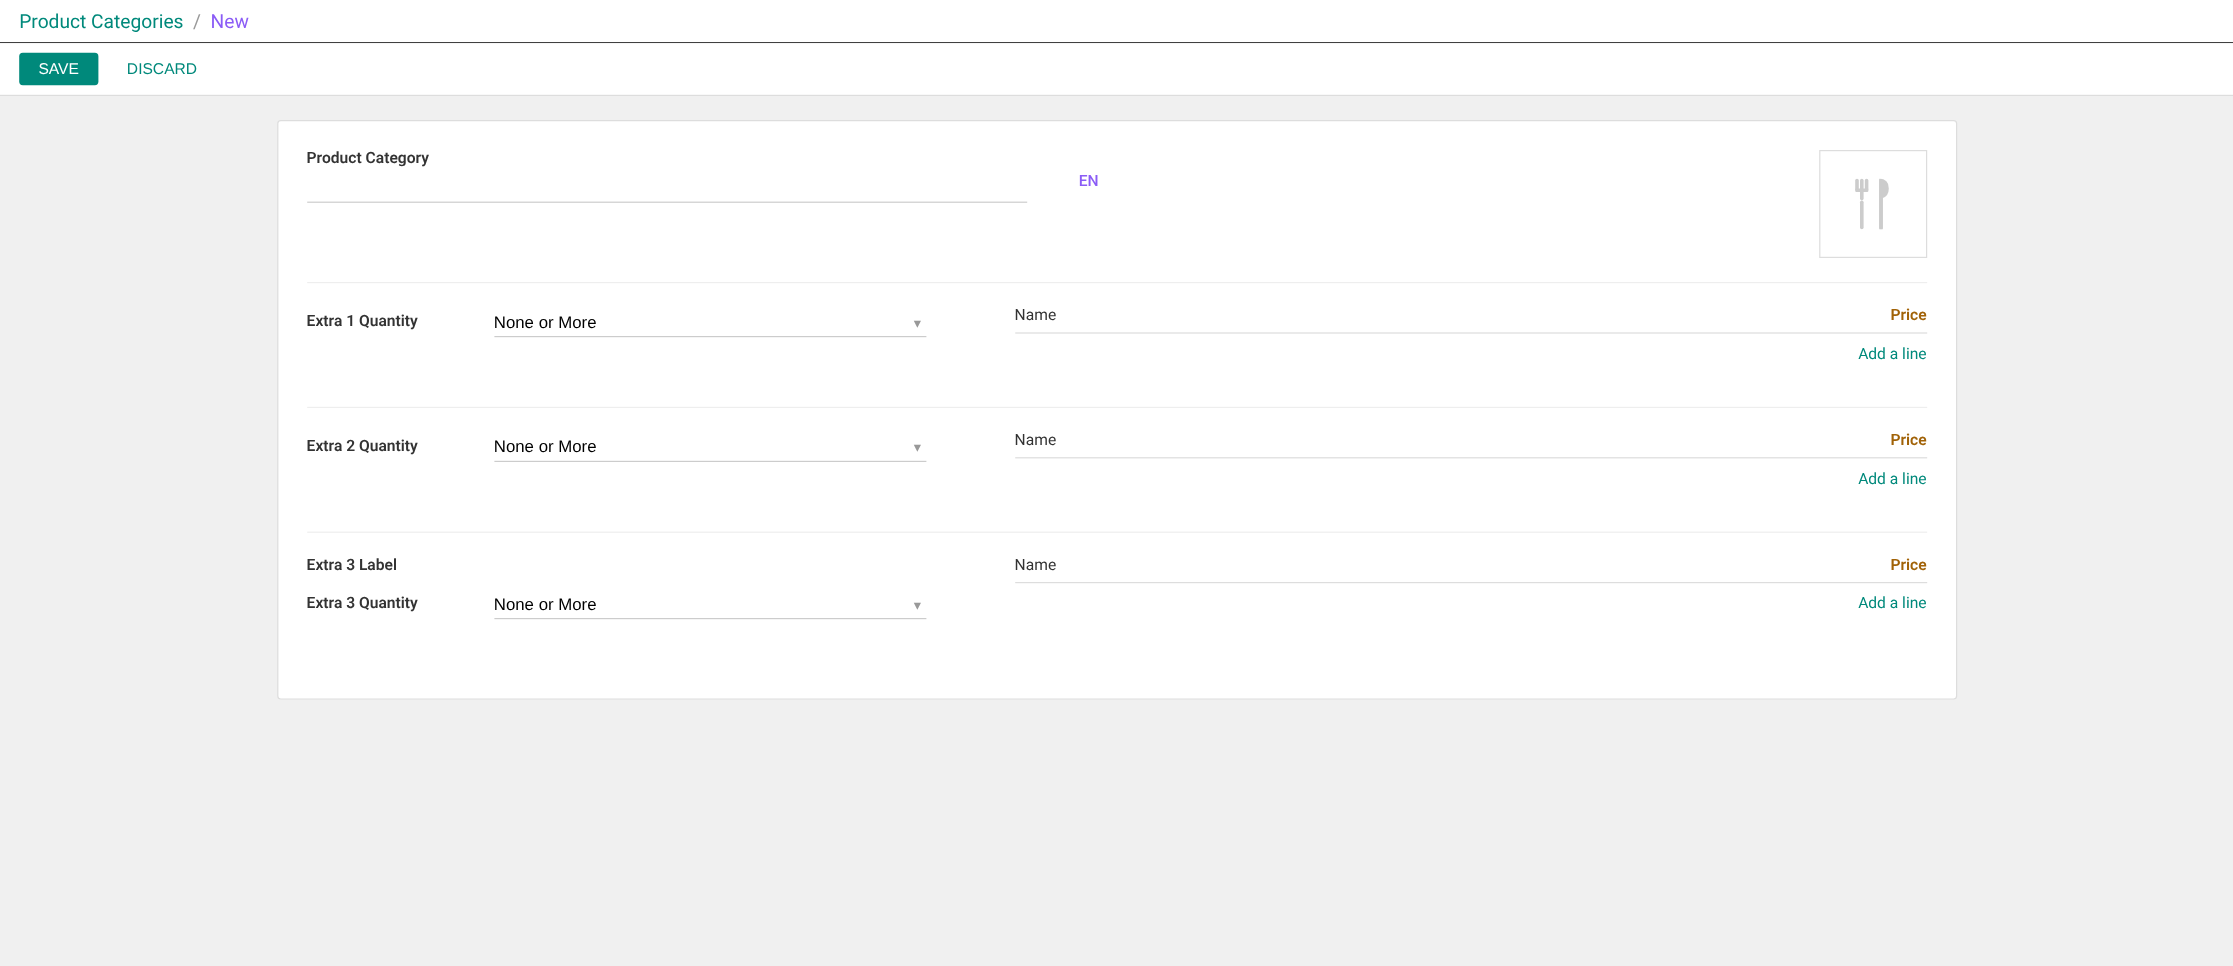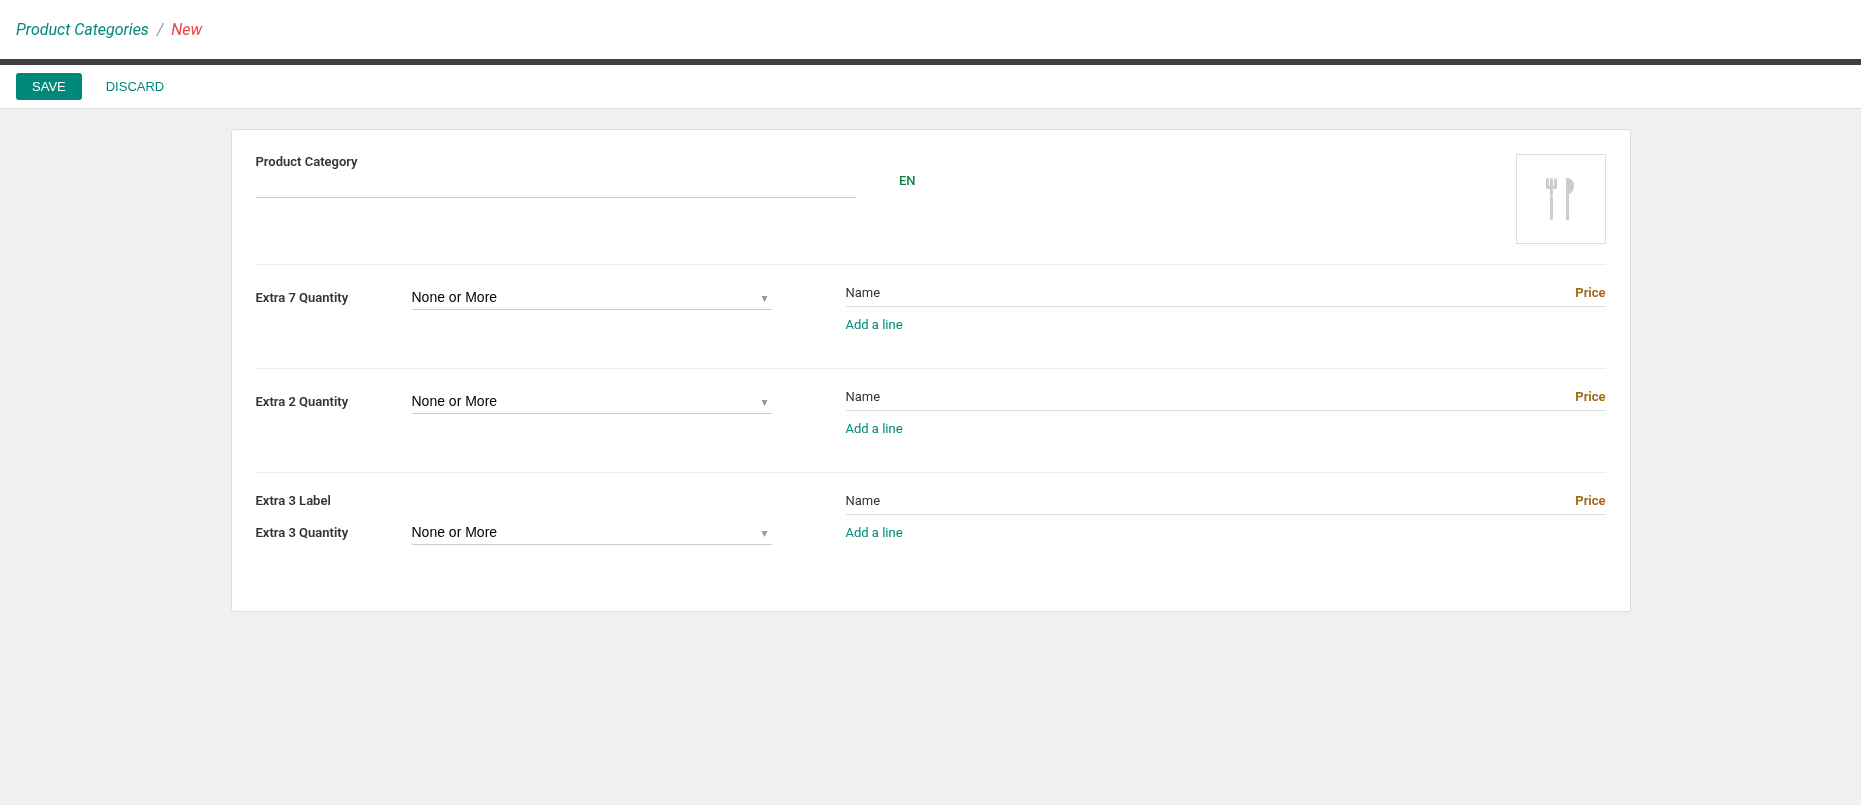--- a/index.html
+++ b/index.html
@@ -4,43 +4,42 @@
   <style>
     * { box-sizing: border-box; margin: 0; padding: 0; }
     body {
       font-family: 'Roboto', Arial, sans-serif;
       background: #f0f0f0;
       color: #333;
       font-size: 14px;
     }
     .top-bar {
       background: #fff;
-      padding: 20px 16px;
-      border-bottom: 6px solid #404040;
+      padding: 8px 16px;
+      border-bottom: 1px solid #404040;
       display: flex;
       align-items: center;
       gap: 12px;
-      font-style: italic;
     }
     .breadcrumb {
       display: flex;
       align-items: center;
       gap: 8px;
       font-size: 16px;
     }
     .breadcrumb-link {
       color: #00897b;
       text-decoration: none;
       cursor: pointer;
     }
     .breadcrumb-sep {
       color: #999;
     }
     .breadcrumb-current {
-      color: #ef4444;
+      color: #8b5cf6;
     }
     .action-bar {
       background: #fff;
       padding: 8px 16px;
       border-bottom: 1px solid #ddd;
       display: flex;
       align-items: flex-end;
       gap: 8px;
     }
     .btn-save {
@@ -114,21 +113,21 @@
       content: '▾';
       position: absolute;
       right: 4px;
       top: 50%;
       transform: translateY(-50%);
       color: #999;
       pointer-events: none;
       font-size: 12px;
     }
     .lang-badge {
-      color: #15803d;
+      color: #8b5cf6;
       font-size: 13px;
       font-weight: 500;
       cursor: pointer;
       text-align: center;
     }
     .image-placeholder {
       width: 90px;
       height: 90px;
       border: 1px solid #ddd;
       display: flex;
@@ -226,20 +225,21 @@
       text-align: right;
       font-size: 13px;
       font-weight: 600;
       color: #a16207;
     }
     .table-add-line {
       color: #00897b;
       font-size: 13px;
       cursor: pointer;
       padding: 6px 0;
+      text-align: right;
     }
     .company-row {
       display: flex;
       align-items: center;
       margin-top: 12px;
     }
     .name-and-lang {
       display: flex;
       align-items: flex-start;
       gap: 20px;
@@ -291,21 +291,21 @@
           <path d="M30 4 Q38 4 38 12 Q38 18 33 20 L33 46 Q33 46 30 46 Z" rx="2"></path>
         </svg>
       </div>
     </div>
 
     <hr class="section-divider">
 
     <div class="extras-section">
       <div class="extras-left">
         <div class="form-row">
-          <div class="form-row-label">Extra 7 Quantity</div>
+          <div class="form-row-label">Extra 1 Quantity</div>
           <div class="form-row-value">
             <div class="inline-select-wrapper" style="max-width:360px;">
               <select class="inline-select">
                 <option>None or More</option>
                 <option>One or More</option>
                 <option>Exactly One</option>
               </select>
             </div>
           </div>
         </div>

